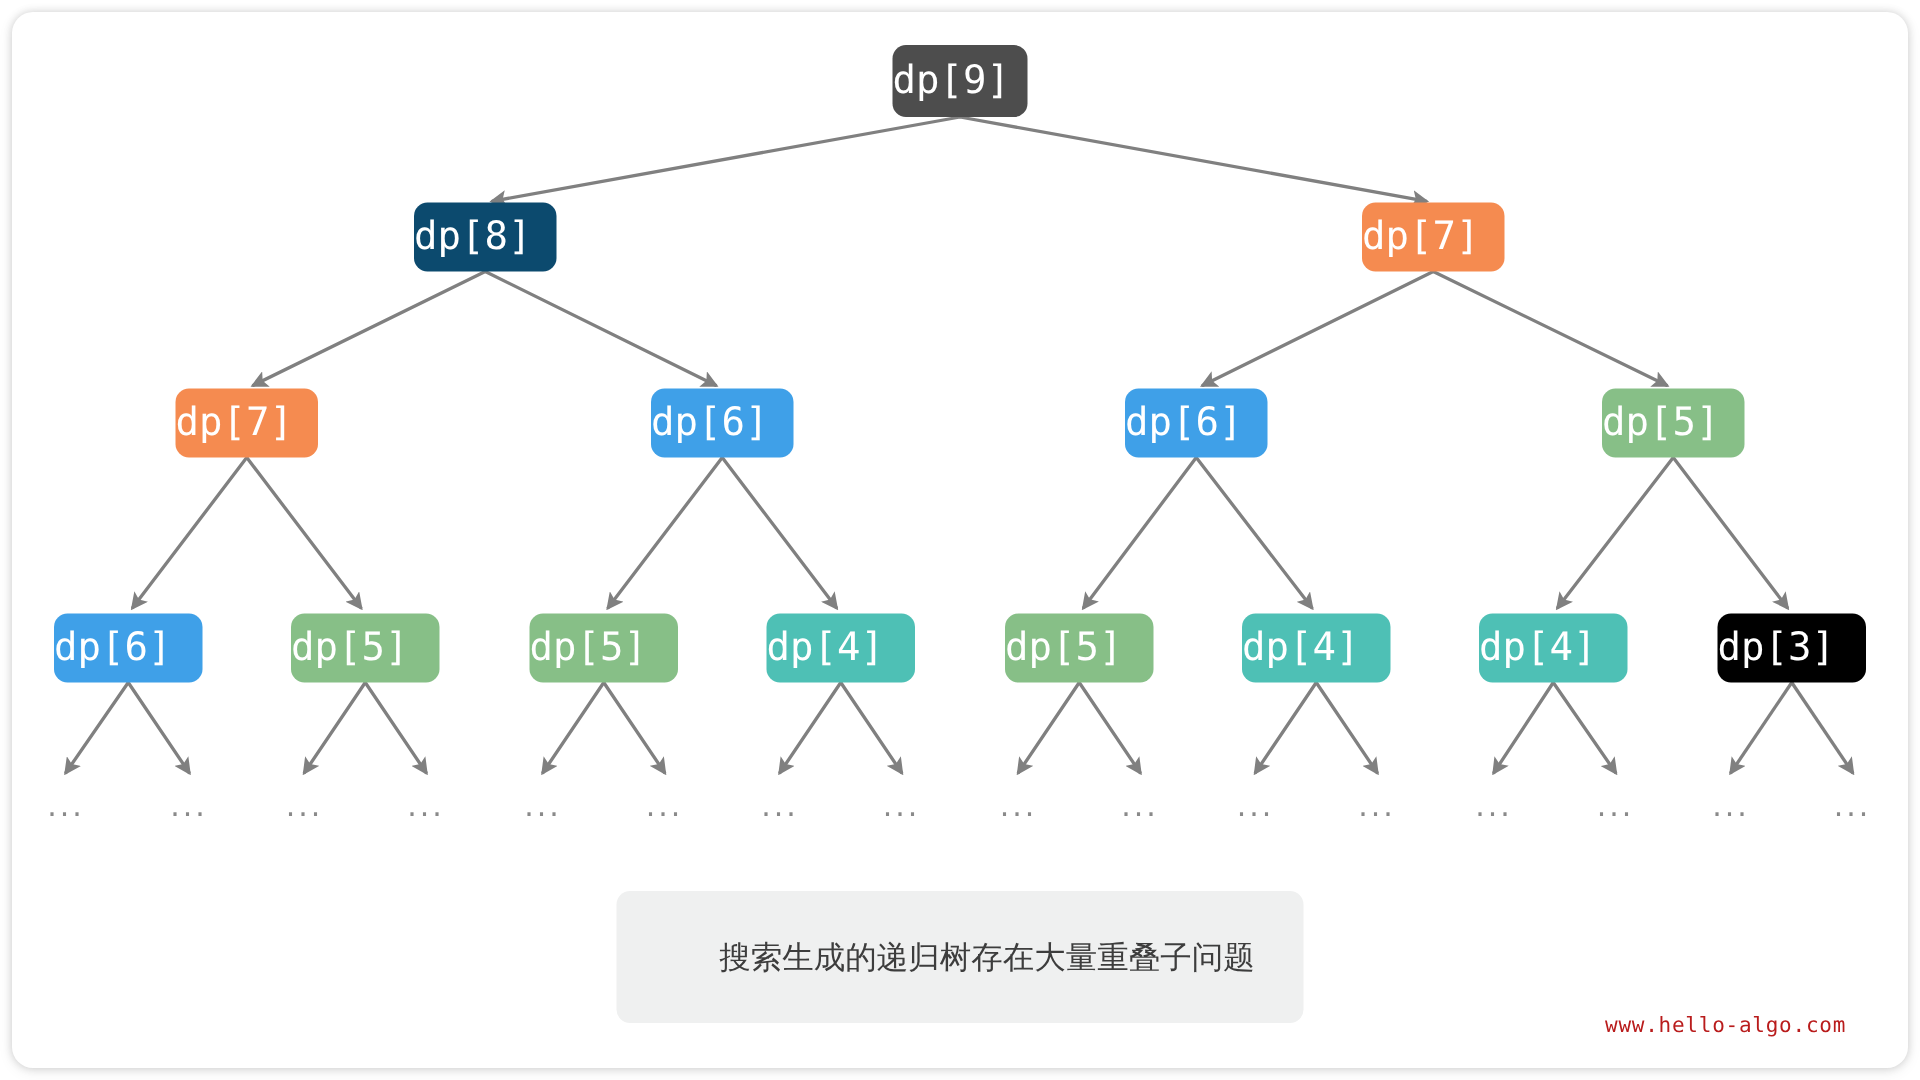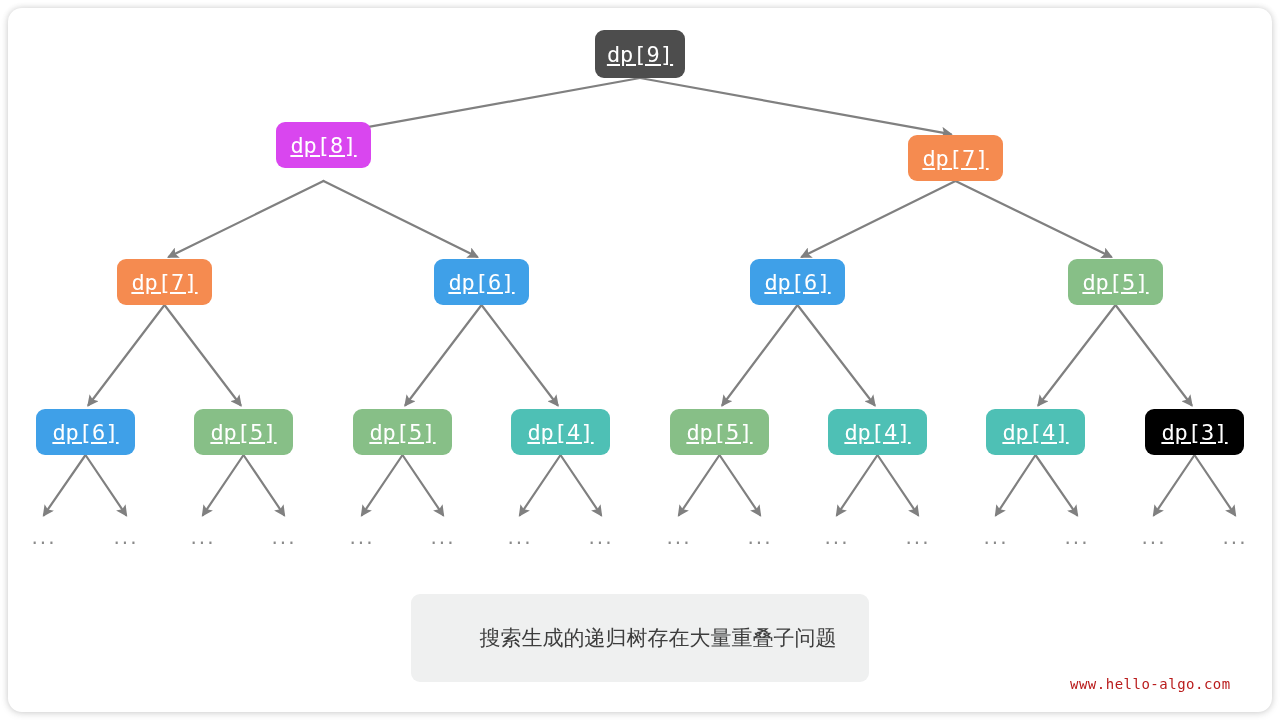--- a/index.html
+++ b/index.html
@@ -39,29 +39,28 @@
     top: 0;
     width: 1280px;
     height: 720px;
     pointer-events: none;
   }
 
   .node {
     position: absolute;
     display: flex;
     align-items: center;
-    justify-content: center;
+    justify-content: flex-start;
     border-radius: 9px;
     color: #ffffff;
     font-family: "DejaVu Sans Mono", "Liberation Mono", monospace;
-    font-size: 22px;
+    font-size: 26px;
     letter-spacing: 0px;
     white-space: nowrap;
     box-sizing: border-box;
-    text-decoration: underline;
   }
 
   .node .lbl { display: inline-block; }
 
   .ellipsis {
     position: absolute;
     color: #8a8a8a;
     font-family: "DejaVu Sans", "Liberation Sans", sans-serif;
     font-size: 20px;
     letter-spacing: 2px;
@@ -158,21 +157,21 @@
         <line x1="1035.5" y1="455" x2="1077" y2="515" marker-end="url(#arrowhead)" stroke-linecap="round"></line>
         <line x1="1194.5" y1="455" x2="1154" y2="515" marker-end="url(#arrowhead)" stroke-linecap="round"></line>
         <line x1="1194.5" y1="455" x2="1235" y2="515" marker-end="url(#arrowhead)" stroke-linecap="round"></line>
       </g>
   </svg>
 
   <div id="node-layer">
       <div class="node" style="left: 595px; top: 30px; width: 90px; height: 48px; background: rgb(77, 77, 77);">
         <span class="lbl">dp[9]</span>
       </div>
-      <div class="node" style="left: 276px; top: 122px; width: 95px; height: 46px; background: #d946ef;">
+      <div class="node" style="left: 276px; top: 135px; width: 95px; height: 46px; background: #0c4a6e;">
         <span class="lbl">dp[8]</span>
       </div>
       <div class="node" style="left: 908px; top: 135px; width: 95px; height: 46px; background: rgb(245, 139, 80);">
         <span class="lbl">dp[7]</span>
       </div>
       <div class="node" style="left: 117px; top: 259px; width: 95px; height: 46px; background: rgb(245, 139, 80);">
         <span class="lbl">dp[7]</span>
       </div>
       <div class="node" style="left: 434px; top: 259px; width: 95px; height: 46px; background: rgb(63, 160, 232);">
         <span class="lbl">dp[6]</span>

